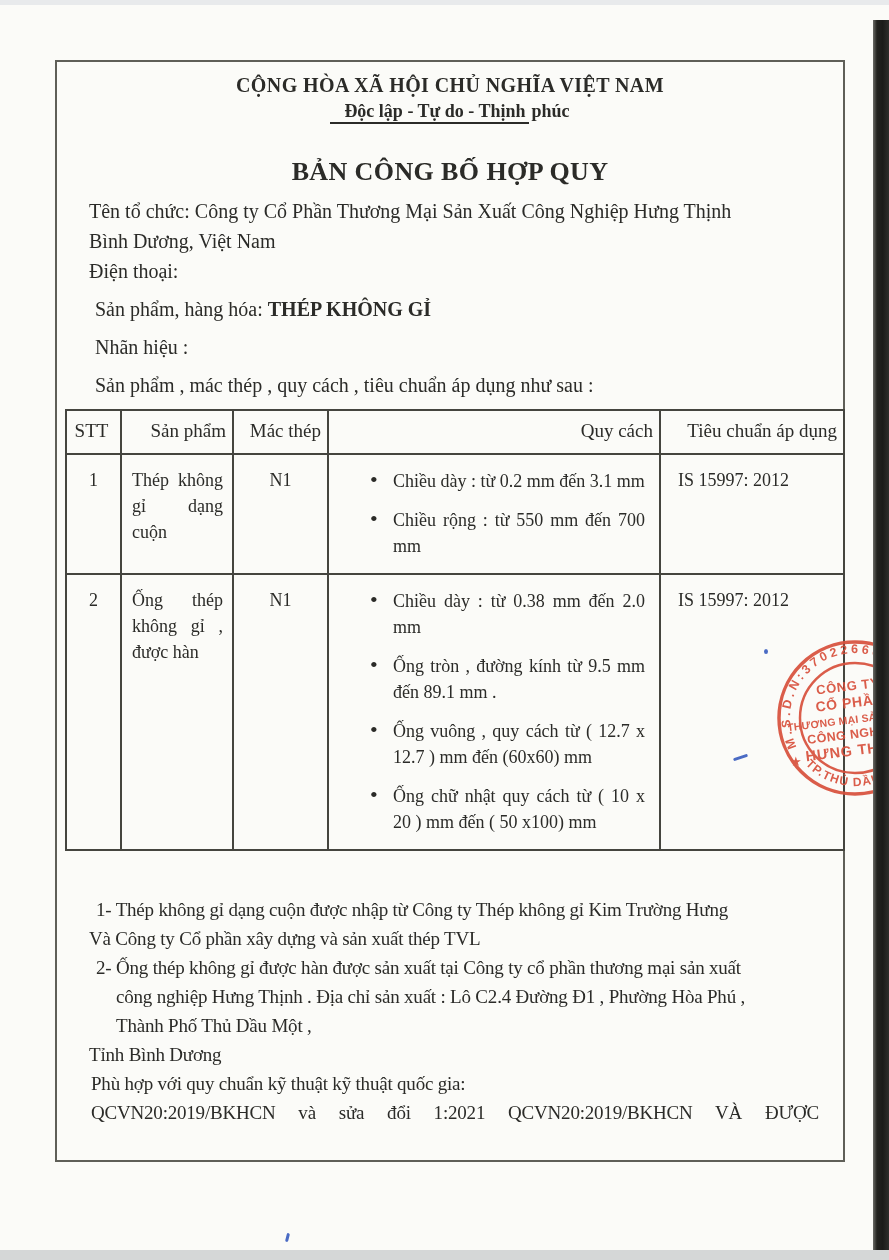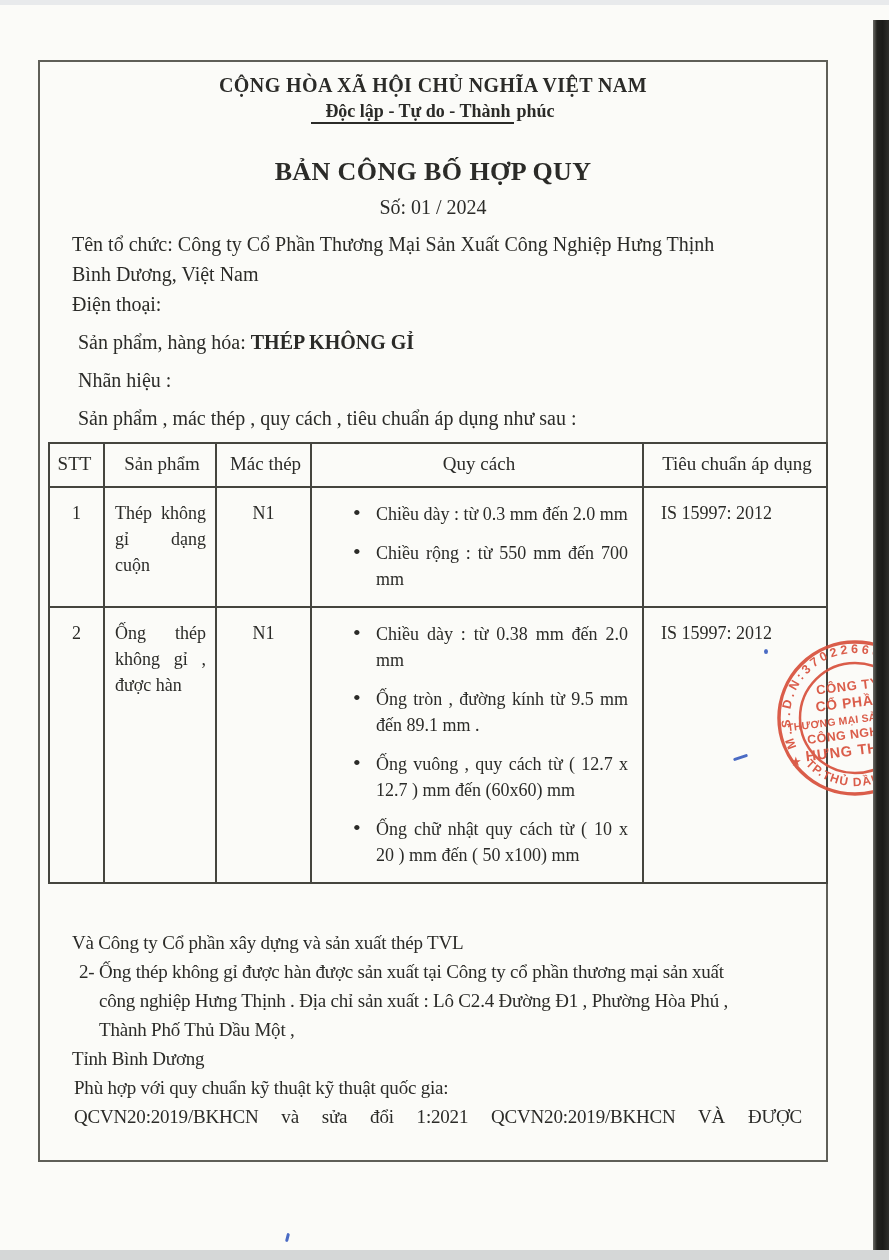--- a/index.html
+++ b/index.html
@@ -8,41 +8,41 @@
     background:#fbfbf8; color:#2b2b28;
     font-family:"Liberation Serif","DejaVu Serif",serif;
   }
   
   .edge-top    { position:absolute; left:0; top:0; width:889px; height:5px; background:#e8eaec; z-index:31; }
   .edge-bottom { position:absolute; left:0; top:1250px; width:889px; height:10px; background:#d5d7d7; z-index:31; }
   .edge-right  { position:absolute; left:873px; top:20px; width:16px; height:1232px; z-index:30;
                  background:linear-gradient(to right,#6b6b66 0%,#232320 25%,#1b1b19 60%,#2e2e2b 100%); }
   
   .frame {
-    position:absolute; left:38px; top:60px; width:786px; height:1098px;
+    position:absolute; left:55px; top:60px; width:786px; height:1098px;
     border:2px solid #5f5f58; background:transparent;
   }
   .nat-title { margin-top:12px; text-align:center; font-weight:bold; font-size:20px; letter-spacing:0.4px; }
   .motto     { margin-top:2px; text-align:center; font-weight:bold; font-size:18px; line-height:24px; }
   .motto .underlined { border-bottom:2px solid #2b2b28; padding:0 3px 1px 14px; }
   .motto .tail { margin-left:3px; }
   .doc-title  { margin-top:34px; text-align:center; font-weight:bold; font-size:26px; letter-spacing:0.4px; line-height:30px; }
   .doc-number { margin-top:7px; text-align:center; font-size:20px; line-height:26px; }
 
   .info { margin:9px 24px 0 32px; font-size:20px; line-height:30px; }
   .info-line { white-space:nowrap; }
   .info-line.indent { padding-left:6px;margin-top:8px; }
   .info-line b { font-weight:bold; }
 
   .spec-table {
     margin:9px 0 0 8px; border-collapse:collapse; table-layout:fixed; width:778px;
     font-size:18px; line-height:26px;
   }
   .spec-table th, .spec-table td { border:2px solid #45453f; vertical-align:top; }
-  .spec-table th { font-weight:normal; font-size:19px; text-align:center; padding:7px 6px 7px 10px; height:28px; white-space:nowrap; overflow:hidden; }
+  .spec-table th { font-weight:normal; font-size:19px; text-align:right; padding:7px 6px 7px 10px; height:28px; white-space:nowrap; overflow:hidden; }
   .spec-table th.c-stt { text-align:center; padding-left:2px; }
   .row-1 td { height:94px; }
   .row-2 td { height:230px; }
   td.c-stt { text-align:center; padding-top:12px; }
   td.c-sp  { text-align:justify; padding:12px 9px 0 10px; }
   td.c-mt  { text-align:center; padding-top:12px; }
   td.c-tc  { padding:12px 4px 0 17px; white-space:nowrap; overflow:hidden;margin-left:15px; }
   td.c-qc ul { margin:12px 10px 0 0; padding:0 0 0 63px; }
   td.c-qc li { list-style:none; position:relative; text-align:justify; margin:0 0 13px 0; padding-right:3px; }
   td.c-qc li::before { content:"•"; position:absolute; left:-23px; top:-1px; font-size:22px; }
@@ -75,25 +75,24 @@
 </style>
 </head>
 <body>
 
 <div class="page">
 
   <div class="frame">
 
     <div class="nat-title">CỘNG HÒA XÃ HỘI CHỦ NGHĨA VIỆT NAM</div>
     <div class="motto">
-      <span class="underlined">Độc lập - Tự do - Thành</span><span class="tail">phúc</span>
+      <span class="underlined">Độc lập - Tự do - Thịnh</span><span class="tail">phúc</span>
     </div>
 
     <div class="doc-title">BẢN CÔNG BỐ HỢP QUY</div>
-    <div class="doc-number">Số: 01 / 2024</div>
 
     <div class="info">
       <div class="info-line">Tên tổ chức: Công ty Cổ Phần Thương Mại Sản Xuất Công Nghiệp Hưng Thịnh</div>
       <div class="info-line">Bình Dương, Việt Nam</div>
       <div class="info-line">Điện thoại:</div>
       <div class="info-line indent">
         <span>Sản phẩm, hàng hóa: </span><b>THÉP KHÔNG GỈ</b>
       </div>
       <div class="info-line indent">Nhãn hiệu :</div>
       <div class="info-line indent">Sản phẩm , mác thép , quy cách , tiêu chuẩn áp dụng như sau :</div>
@@ -116,21 +115,21 @@
           <th>Tiêu chuẩn áp dụng</th>
         </tr>
       </thead>
       <tbody>
         <tr class="row-1">
           <td class="c-stt">1</td>
           <td class="c-sp">Thép không gỉ dạng cuộn</td>
           <td class="c-mt">N1</td>
           <td class="c-qc">
             <ul>
-              <li><span>Chiều dày : từ 0.3 mm đến 2.0 mm</span></li>
+              <li><span>Chiều dày : từ 0.2 mm đến 3.1 mm</span></li>
               <li><span>Chiều rộng : từ 550 mm đến 700 mm</span></li>
             </ul>
           </td>
           <td class="c-tc">IS 15997: 2012</td>
         </tr>
         <tr class="row-2">
           <td class="c-stt">2</td>
           <td class="c-sp">Ống thép không gỉ , được hàn</td>
           <td class="c-mt">N1</td>
           <td class="c-qc">
@@ -140,20 +139,21 @@
               <li><span>Ống vuông , quy cách từ ( 12.7 x 12.7 ) mm đến (60x60) mm</span></li>
               <li><span>Ống chữ nhật quy cách từ ( 10 x 20 ) mm đến ( 50 x100) mm</span></li>
             </ul>
           </td>
           <td class="c-tc">IS 15997: 2012</td>
         </tr>
       </tbody>
     </table>
 
     <div class="notes">
+      <div class="nline ind-a">1-  Thép không gỉ dạng cuộn được nhập từ Công ty Thép không gỉ Kim Trường Hưng</div>
       <div class="nline">Và Công ty Cổ phần xây dựng và sản xuất thép TVL</div>
       <div class="nline ind-a">2-  Ống thép không gỉ được hàn được sản xuất tại Công ty cổ phần thương mại sản xuất</div>
       <div class="nline ind-b">công nghiệp Hưng Thịnh . Địa chỉ sản xuất : Lô C2.4 Đường Đ1 , Phường Hòa Phú ,</div>
       <div class="nline ind-b">Thành Phố Thủ Dầu Một ,</div>
       <div class="nline">Tỉnh Bình Dương</div>
       <div class="nline ind-c">Phù hợp với quy chuẩn kỹ thuật kỹ thuật quốc gia:</div>
       <div class="conf1">QCVN20:2019/BKHCN và sửa đổi 1:2021 QCVN20:2019/BKHCN VÀ ĐƯỢC</div>
     </div>
 
   </div>

